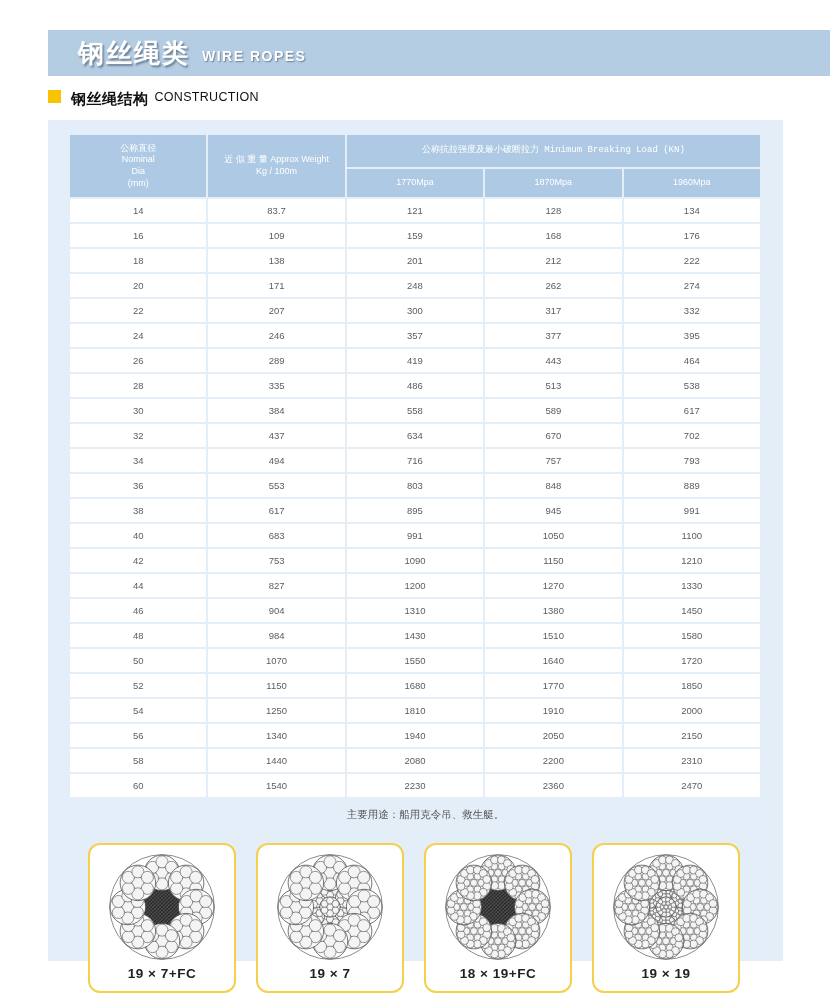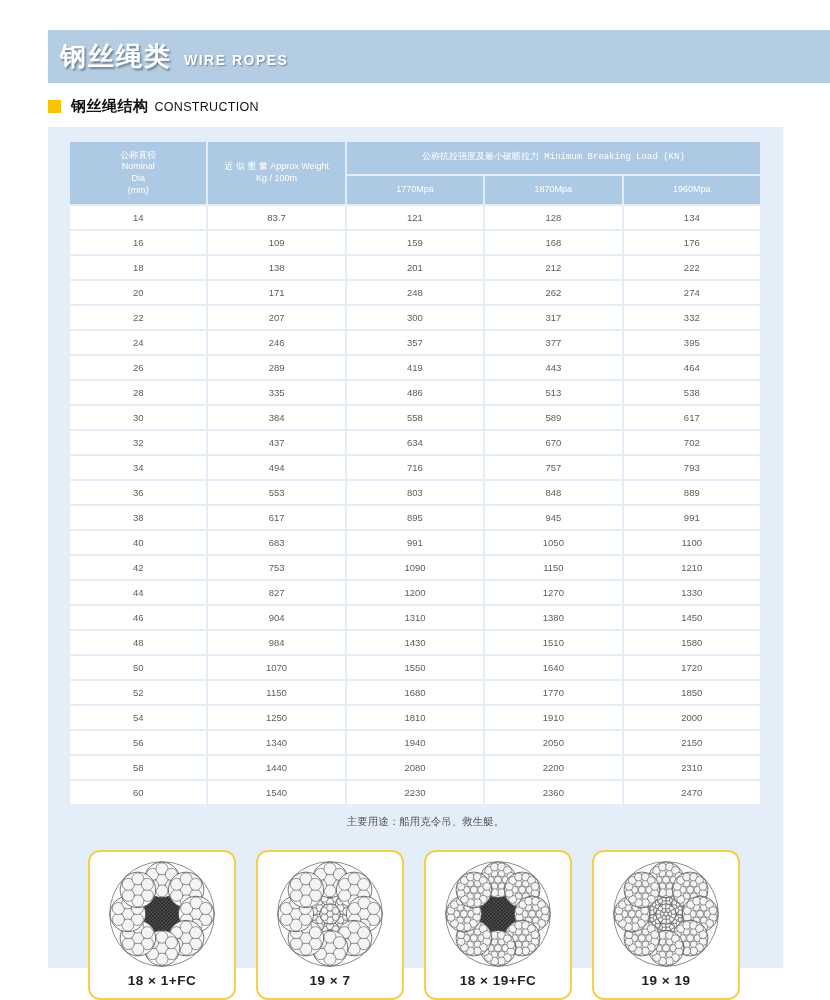--- a/index.html
+++ b/index.html
@@ -3,33 +3,33 @@
 <meta charset="utf-8">
 <style>
   html,body{margin:0;padding:0;}
   body{
     width:830px;height:1000px;background:#ffffff;overflow:hidden;
     font-family:"Liberation Sans","DejaVu Sans",sans-serif;
     -webkit-font-smoothing:antialiased;
   }
   
   .banner{
-    margin:30px 0 0 48px;height:53px;background:var(--banner-bg,#b5cde3);
-    display:flex;align-items:center;padding-left:12px;box-sizing:border-box;
+    margin:30px 0 0 48px;height:46px;background:var(--banner-bg,#b5cde3);
+    display:flex;align-items:center;padding-left:30px;box-sizing:border-box;
   }
   .banner-cn{
     color:#fff;font-size:26px;font-weight:bold;letter-spacing:2px;
     text-shadow:1.5px 1.5px 2px rgba(90,110,130,.8);
   }
   .banner-en{
     color:#fff;font-size:14px;font-weight:bold;margin-left:12px;margin-top:6px;
     letter-spacing:1.5px;text-shadow:1px 1px 1.5px rgba(90,110,130,.8);
   }
   
-  .section-head{margin:14px 0 0 48px;display:flex;align-items:center;}
+  .section-head{margin:14px 0 0 48px;display:flex;}
   .bullet{width:13px;height:13px;background:var(--bullet,#f9c301);margin-right:10px;}
   .sec-cn{font-weight:bold;font-size:15px;color:#121212;letter-spacing:.5px;}
   .sec-en{font-weight:normal;font-size:12.5px;color:#121212;margin-left:6px;letter-spacing:.3px;}
   
   .panel{
     margin:11px 0 0 48px;width:735px;height:841px;background:var(--panel-bg,#e4eef8);
     box-sizing:border-box;padding:13px 0 0 20px;
   }
   
   table.spec{
@@ -350,21 +350,21 @@
             <circle cx="34.8" cy="34.8" r="20" fill="#fbfbfb" stroke="#3d3d3d" stroke-width="0.8"></circle>
             <circle cx="34.8" cy="34.8" r="6.8" fill="#f4f4f4" stroke="#3d3d3d" stroke-width="0.6"></circle>
             <circle cx="45.5" cy="41.0" r="6.8" fill="#f4f4f4" stroke="#3d3d3d" stroke-width="0.6"></circle>
             <circle cx="34.8" cy="47.2" r="6.8" fill="#f4f4f4" stroke="#3d3d3d" stroke-width="0.6"></circle>
             <circle cx="24.0" cy="41.0" r="6.8" fill="#f4f4f4" stroke="#3d3d3d" stroke-width="0.6"></circle>
             <circle cx="24.0" cy="28.6" r="6.8" fill="#f4f4f4" stroke="#3d3d3d" stroke-width="0.6"></circle>
             <circle cx="34.8" cy="22.4" r="6.8" fill="#f4f4f4" stroke="#3d3d3d" stroke-width="0.6"></circle>
             <circle cx="45.5" cy="28.6" r="6.8" fill="#f4f4f4" stroke="#3d3d3d" stroke-width="0.6"></circle>
           </svg>
         </div>
-        <div class="card-label">18 × 1+FC</div>
+        <div class="card-label">19 × 7+FC</div>
       </div>
       <div class="card">
         <div class="pic">
           <svg width="116" height="110" viewBox="0 0 124 124">
             <circle cx="62" cy="62" r="59" fill="#ffffff" stroke="#707070" stroke-width="0.9"></circle>
             <circle cx="62" cy="62" r="33" fill="url(#hatchL)"></circle>
             <circle cx="80.2" cy="72.5" r="12" fill="#fbfbfb" stroke="#3d3d3d" stroke-width="0.8"></circle>
             <circle cx="80.2" cy="72.5" r="4.1" fill="#f4f4f4" stroke="#3d3d3d" stroke-width="0.6"></circle>
             <circle cx="86.6" cy="76.2" r="4.1" fill="#f4f4f4" stroke="#3d3d3d" stroke-width="0.6"></circle>
             <circle cx="80.2" cy="79.9" r="4.1" fill="#f4f4f4" stroke="#3d3d3d" stroke-width="0.6"></circle>

